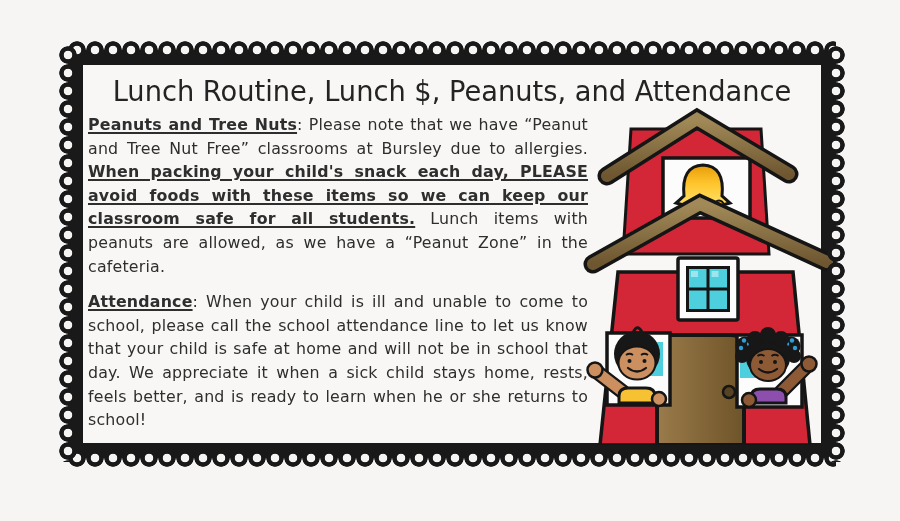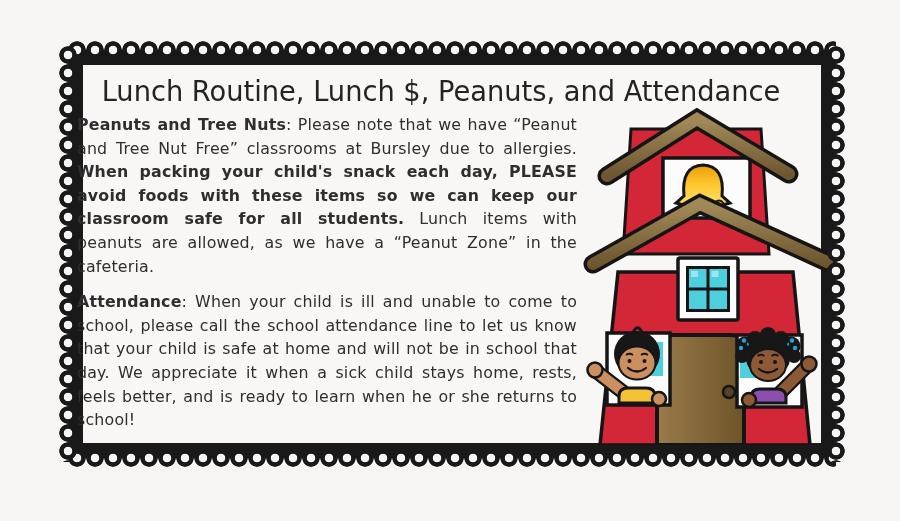--- a/index.html
+++ b/index.html
@@ -33,35 +33,35 @@
   .sc-left,.sc-right{
     top:46px;width:18px;height:416px;background-repeat:repeat-y;
     background-size:18px 18px;
     background-image:
       radial-gradient(circle at 9px 9px, var(--page-bg) 0 4px, transparent 4.6px),
       radial-gradient(circle at 9px 9px, var(--frame) 0 8.4px, transparent 9px);
   }
   .sc-left{left:59px;}
   .sc-right{left:827px;}
   .interior{
-    position:absolute;left:72px;top:65px;width:738px;height:378px;z-index:2;
+    position:absolute;left:83px;top:65px;width:738px;height:378px;z-index:2;
   }
   .title{
     margin:9px 0 5px;text-align:center;white-space:nowrap;
     font-size:29px;font-weight:400;color:#232323;
     transform:scaleX(.94);transform-origin:center;
   }
   .body-text{
     width:500px;padding-left:5px;
     font-size:15.8px;line-height:23.6px;letter-spacing:.2px;
     text-align:justify;color:var(--text);
   }
   .body-text p{margin:0 0 12px;}
   .b{font-weight:bold;}
-  .u{text-decoration-thickness:1.6px;text-underline-offset:2px;}
+  .u{text-decoration:underline;text-decoration-thickness:1.6px;text-underline-offset:2px;}
   .house-svg{position:absolute;left:583px;top:104px;width:254px;height:341px;z-index:1;}
 </style>
 </head>
 <body>
 
 <div class="frame"></div>
 <div class="sc sc-top"></div>
 <div class="sc sc-bottom"></div>
 <div class="sc sc-left"></div>
 <div class="sc sc-right"></div>

